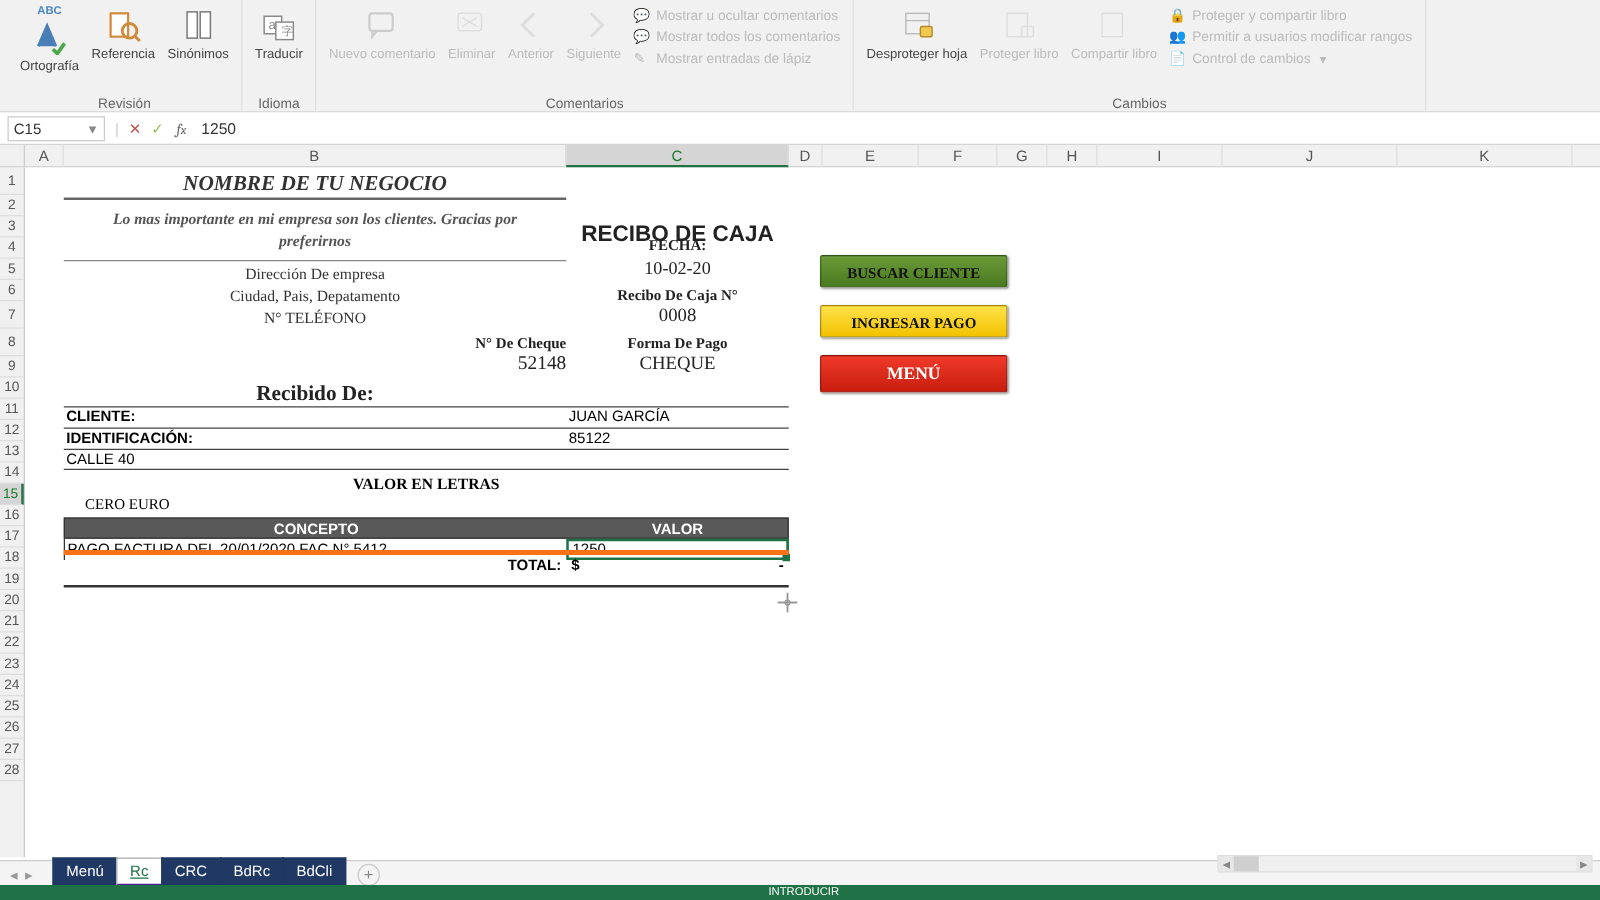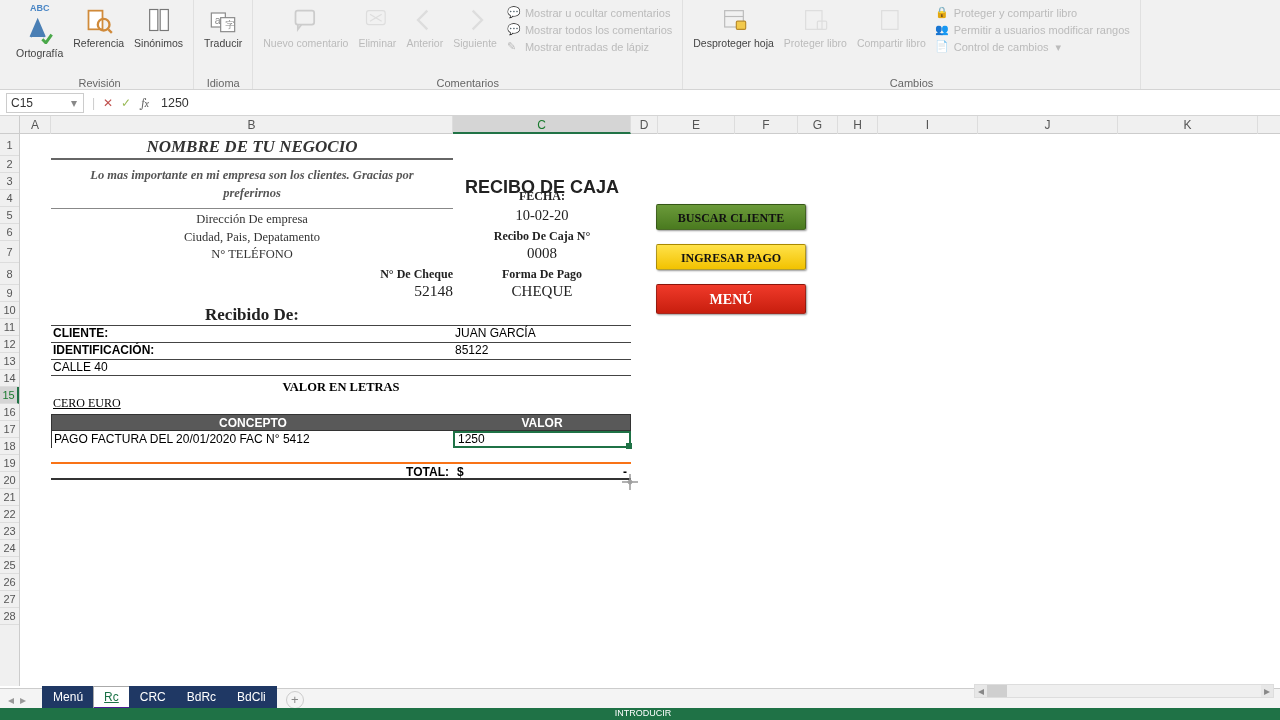--- a/index.html
+++ b/index.html
@@ -152,22 +152,22 @@
   .ir-cli { top: 191px;}
   .ir-id  { top: 208px;}
   .ir-dir { top: 225px;}
   .ir-dir { border-bottom:1px solid #444;}
 
   .valor-letras {
     position:absolute; left:31px; top:245px; width:580px;
     font:600 12.5px/16px "Segoe UI"; text-align:center;
   }
   .cero {
-    position:absolute; left:31px; top:262px; width:580px;
-    font:12px/14px "Segoe UI"; padding-left:2px;text-decoration:underline;
+    position:absolute; left:46px; top:262px; width:580px;
+    font:12px/14px "Segoe UI"; padding-left:2px;
   }
 
   .tbl-head {
     position:absolute; left:31px; top:280px; width:580px; height:17px;
     display:flex; background:#595959; color:#fff; font-weight:600;
     border:1px solid #333;
   }
   .tbl-head .c1 { width:402px; text-align:center; line-height:17px;}
   .tbl-head .c2 { flex:1; text-align:center; line-height:17px;}
 
@@ -181,22 +181,22 @@
   .selected-cell {
     position:absolute; left:433px; top:297px; width:178px; height:17px;
     border:2px solid #1f7246; pointer-events:none;
   }
   .selected-cell::after{
     content:""; position:absolute; right:-3px; bottom:-3px;
     width:6px; height:6px; background:#1f7246;
   }
 
   .total-row {
-    position:absolute; left:31px; top:328px; width:580px; height:18px;
-    display:flex; border-top:2px solid #f97316; border-bottom:2px solid #333;
+    position:absolute; left:31px; top:306px; width:580px; height:30px;
+    display:flex; border-top:4px solid #f97316; border-bottom:2px solid #333;
     font-weight:600;
   }
   .total-row .c1{ width:402px; text-align:right; padding-right:4px; line-height:17px;}
   .total-row .c2{ flex:1; display:flex; justify-content:space-between; padding:0 4px; line-height:17px;}
 
   .cursor-plus {
     position:absolute; left: 602px; top: 340px;
     width:16px; height:16px; color:#999;
   }
 

